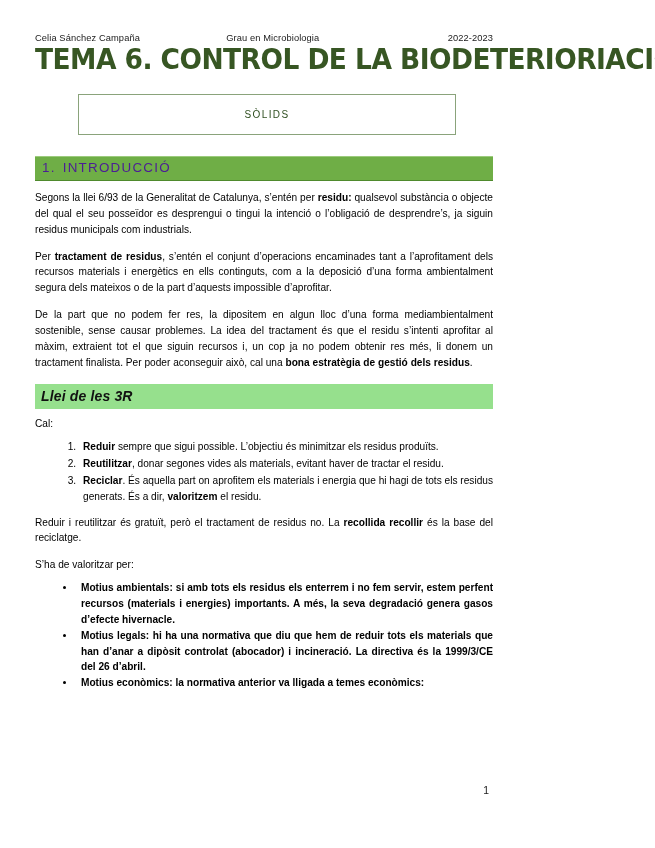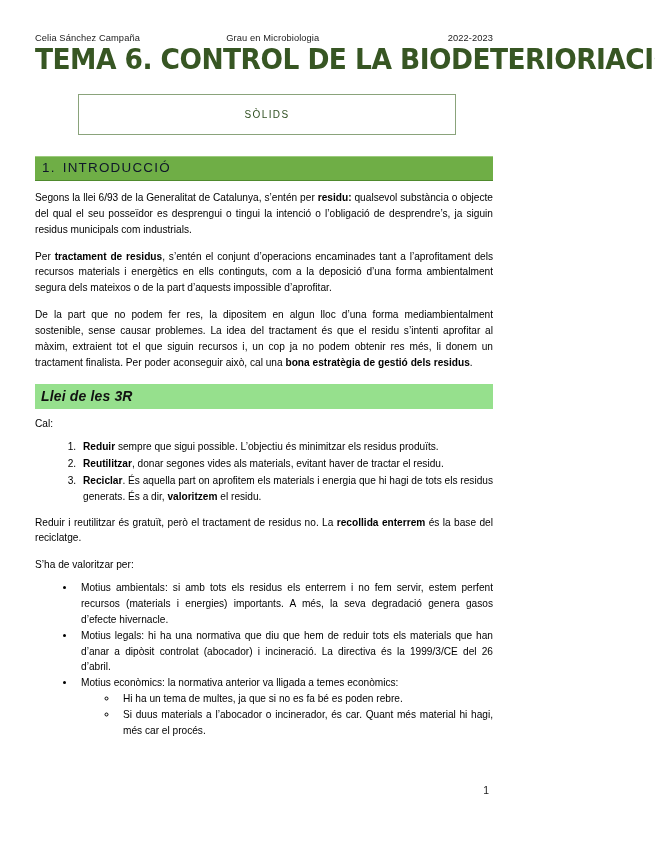--- a/index.html
+++ b/index.html
@@ -68,21 +68,21 @@
     font-weight: normal;
     color: #2f4f20;
     letter-spacing: 1.4px;
     font-variant: small-caps;
     text-transform: uppercase;
   }
 
   
   .section-banner {
     background: #6FAE46;
-    color: #0f172a;
+    color: #4c1d95;
     font-size: 13.4px;
     letter-spacing: 1.25px;
     padding: 3px 7px 4px 7px;
     margin: 21px 0 9px 0;
     border-top: 1px solid #9ccb7d;
     border-bottom: 1px solid #4f8a2d;
     line-height: 1.22;
   }
   .section-banner .sec-num { margin-right: 7px; }
 
@@ -120,20 +120,21 @@
     margin-bottom: 1px;
     padding-left: 4px;
   }
   ul.bullet-list {
     font-size: 10.15px;
     line-height: 1.56;
     margin: 0 0 8px 0;
     padding-left: 41px;
     text-align: justify;
     list-style-type: disc;
+    font-weight: bold;
   }
   ul.bullet-list > li {
     margin-bottom: 0px;
     padding-left: 5px;
   }
   ul.sub-bullet-list {
     list-style-type: circle;
     font-size: 10.15px;
     line-height: 1.56;
     margin: 0;
@@ -173,27 +174,24 @@
       <p class="body"><span>Segons la llei 6/93 de la Generalitat de Catalunya, s’entén per </span><b>residu:</b><span> qualsevol substància o objecte del qual el seu posseïdor es desprengui o tingui la intenció o l’obligació de desprendre’s, ja siguin residus municipals com industrials.</span></p>
       <p class="body"><span>Per </span><b>tractament de residus</b><span>, s’entén el conjunt d’operacions encaminades tant a l’aprofitament dels recursos materials i energètics en ells continguts, com a la deposició d’una forma ambientalment segura dels mateixos o de la part d’aquests impossible d’aprofitar.</span></p>
       <p class="body"><span>De la part que no podem fer res, la dipositem en algun lloc d’una forma mediambientalment sostenible, sense causar problemes. La idea del tractament és que el residu s’intenti aprofitar al màxim, extraient tot el que siguin recursos i, un cop ja no podem obtenir res més, li donem un tractament finalista. Per poder aconseguir això, cal una </span><b>bona estratègia de gestió dels residus</b><span>.</span></p>
       <div class="subsection-banner">Llei de les 3R</div>
       <p class="body tight">Cal:</p>
       <ol class="num-list">
         <li><b>Reduir</b><span> sempre que sigui possible. L’objectiu és minimitzar els residus produïts.</span></li>
         <li><b>Reutilitzar</b><span>, donar segones vides als materials, evitant haver de tractar el residu.</span></li>
         <li><b>Reciclar</b><span>. És aquella part on aprofitem els materials i energia que hi hagi de tots els residus generats. És a dir, </span><b>valoritzem</b><span> el residu.</span></li>
       </ol>
-      <p class="body"><span>Reduir i reutilitzar és gratuït, però el tractament de residus no. La </span><b>recollida enterrem</b><span> és la base del reciclatge.</span></p>
+      <p class="body"><span>Reduir i reutilitzar és gratuït, però el tractament de residus no. La </span><b>recollida recollir</b><span> és la base del reciclatge.</span></p>
       <p class="body tight">S’ha de valoritzar per:</p>
       <ul class="bullet-list">
         <li><span>Motius ambientals: si amb tots els residus els enterrem i no fem servir, estem perfent recursos (materials i energies) importants. A més, la seva degradació genera gasos d’efecte hivernacle.</span></li>
         <li><span>Motius legals: hi ha una normativa que diu que hem de reduir tots els materials que han d’anar a dipòsit controlat (abocador) i incineració. La directiva és la 1999/3/CE del 26 d’abril.</span></li>
-        <li><span>Motius econòmics: la normativa anterior va lligada a temes econòmics:</span><ul class="sub-bullet-list">
-            <li>Hi ha un tema de multes, ja que si no es fa bé es poden rebre.</li>
-            <li>Si duus materials a l’abocador o incinerador, és car. Quant més material hi hagi, més car el procés.</li>
-          </ul></li>
+        <li><span>Motius econòmics: la normativa anterior va lligada a temes econòmics:</span></li>
       </ul>
     </div>
 
   <div class="page-number">1</div>
 
 </div>
 
 </body></html>

